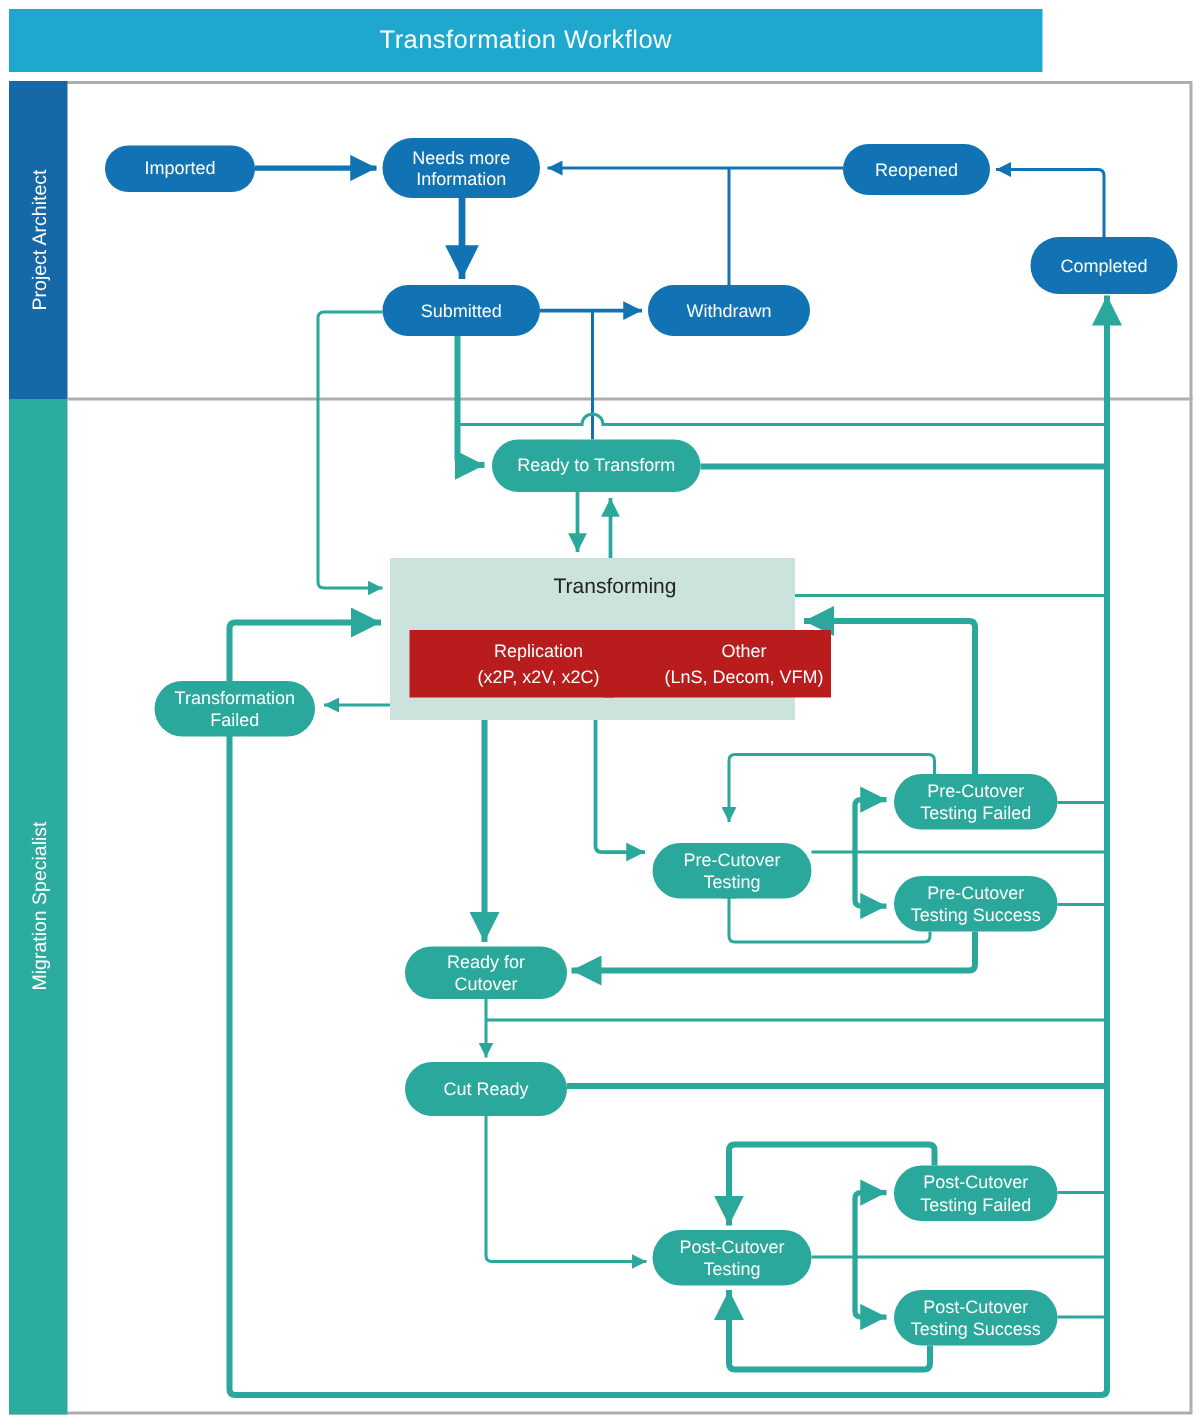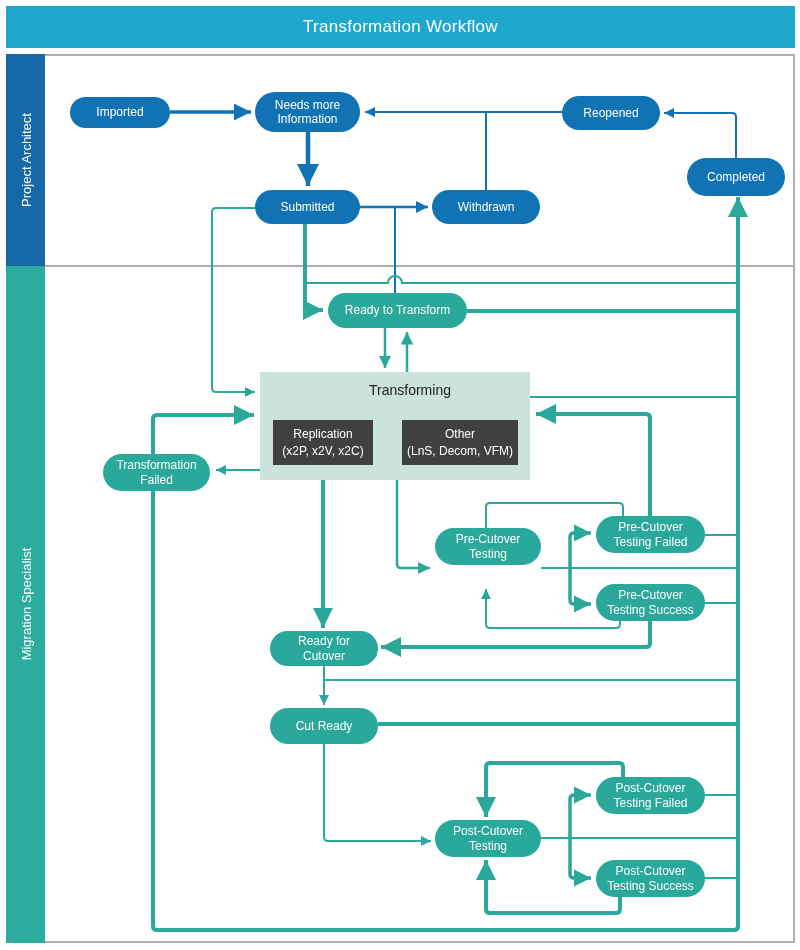--- a/index.html
+++ b/index.html
@@ -1,39 +1,39 @@
 <!DOCTYPE html>
 <html><head>
 <meta charset="utf-8">
 <style>
   html,body{margin:0;padding:0;background:#fff;}
   #stage{position:relative;width:800px;height:950px;background:#fff;overflow:hidden;
          font-family:"Liberation Sans",sans-serif;}
-  .header{position:absolute;left:6px;top:6px;width:789px;height:42px;background:#1EA8CE;
+  .header{position:absolute;left:6px;top:6px;width:689px;height:42px;background:#1EA8CE;
           display:flex;align-items:center;justify-content:center;color:#fff;font-size:17px;
           letter-spacing:.3px;}
   .frame{position:absolute;left:6px;top:54px;width:789px;height:889px;border:2px solid #AEAEAE;
          box-sizing:border-box;}
   .lane-strip{position:absolute;width:39px;}
   .lane-architect{left:6px;top:54px;height:212px;background:#1668A7;}
   .lane-specialist{left:6px;top:266px;height:677px;background:#2BAC9E;}
   .lane-divider{position:absolute;left:45px;top:265px;width:750px;height:2px;background:#AEAEAE;}
   .lane-label{position:absolute;color:#fff;font-size:13px;white-space:nowrap;
               transform:translate(-50%,-50%) rotate(-90deg);}
   .pill{position:absolute;border-radius:999px;color:#fff;font-size:12px;line-height:1.2;
         display:flex;align-items:center;justify-content:center;text-align:center;z-index:3;
         padding:0 6px;box-sizing:border-box;}
   .pill-blue{background:#1173B3;}
   .pill-teal{background:#2AA89B;}
   .tbox{position:absolute;left:260px;top:372px;width:270px;height:108px;background:#CCE2DC;z-index:3;}
   .tbox-title{position:absolute;left:0;top:10px;width:100%;text-align:center;color:#222;
               font-size:14px;padding-left:15px;}
-  .tsub{position:absolute;top:48px;height:45px;background:#404040;color:#fff;font-size:12px;
+  .tsub{position:absolute;top:48px;height:45px;background:#b91c1c;color:#fff;font-size:12px;
         display:flex;flex-direction:column;align-items:center;justify-content:center;gap:3px;
-        text-align:center;}
+        text-align:center;padding-left:36px;}
   svg.edges{position:absolute;left:0;top:0;z-index:2;pointer-events:none;}
 </style>
 </head>
 <body>
 
 <div id="stage">
 
   <div class="header">
     <span>Transformation Workflow</span>
   </div>
@@ -103,21 +103,21 @@
 
   <div class="pill pill-blue" style="left:70px;top:97px;width:100px;height:31px;">Imported</div>
   <div class="pill pill-blue" style="left:255px;top:92px;width:105px;height:40px;">Needs more Information</div>
   <div class="pill pill-blue" style="left:562px;top:96px;width:98px;height:34px;">Reopened</div>
   <div class="pill pill-blue" style="left:687px;top:158px;width:98px;height:38px;">Completed</div>
   <div class="pill pill-blue" style="left:255px;top:190px;width:105px;height:34px;">Submitted</div>
   <div class="pill pill-blue" style="left:432px;top:190px;width:108px;height:34px;">Withdrawn</div>
 
   <div class="pill pill-teal" style="left:103px;top:454px;width:107px;height:37px;">Transformation Failed</div>
   <div class="pill pill-teal" style="left:328px;top:293px;width:139px;height:35px;">Ready to Transform</div>
-  <div class="pill pill-teal" style="left:435px;top:528px;width:106px;height:37px;">Pre-Cutover Testing</div>
+  <div class="pill pill-teal" style="left:435px;top:562px;width:106px;height:37px;">Pre-Cutover Testing</div>
   <div class="pill pill-teal" style="left:596px;top:516px;width:109px;height:37px;">Pre-Cutover Testing Failed</div>
   <div class="pill pill-teal" style="left:596px;top:584px;width:109px;height:37px;">Pre-Cutover Testing Success</div>
   <div class="pill pill-teal" style="left:270px;top:631px;width:108px;height:35px;text-align:center;">Ready for Cutover</div>
   <div class="pill pill-teal" style="left:270px;top:708px;width:108px;height:36px;">Cut Ready</div>
   <div class="pill pill-teal" style="left:435px;top:820px;width:106px;height:37px;">Post-Cutover Testing</div>
   <div class="pill pill-teal" style="left:596px;top:777px;width:109px;height:37px;">Post-Cutover Testing Failed</div>
   <div class="pill pill-teal" style="left:596px;top:860px;width:109px;height:37px;">Post-Cutover Testing Success</div>
 
   <div class="tbox">
     <div class="tbox-title">Transforming</div>

